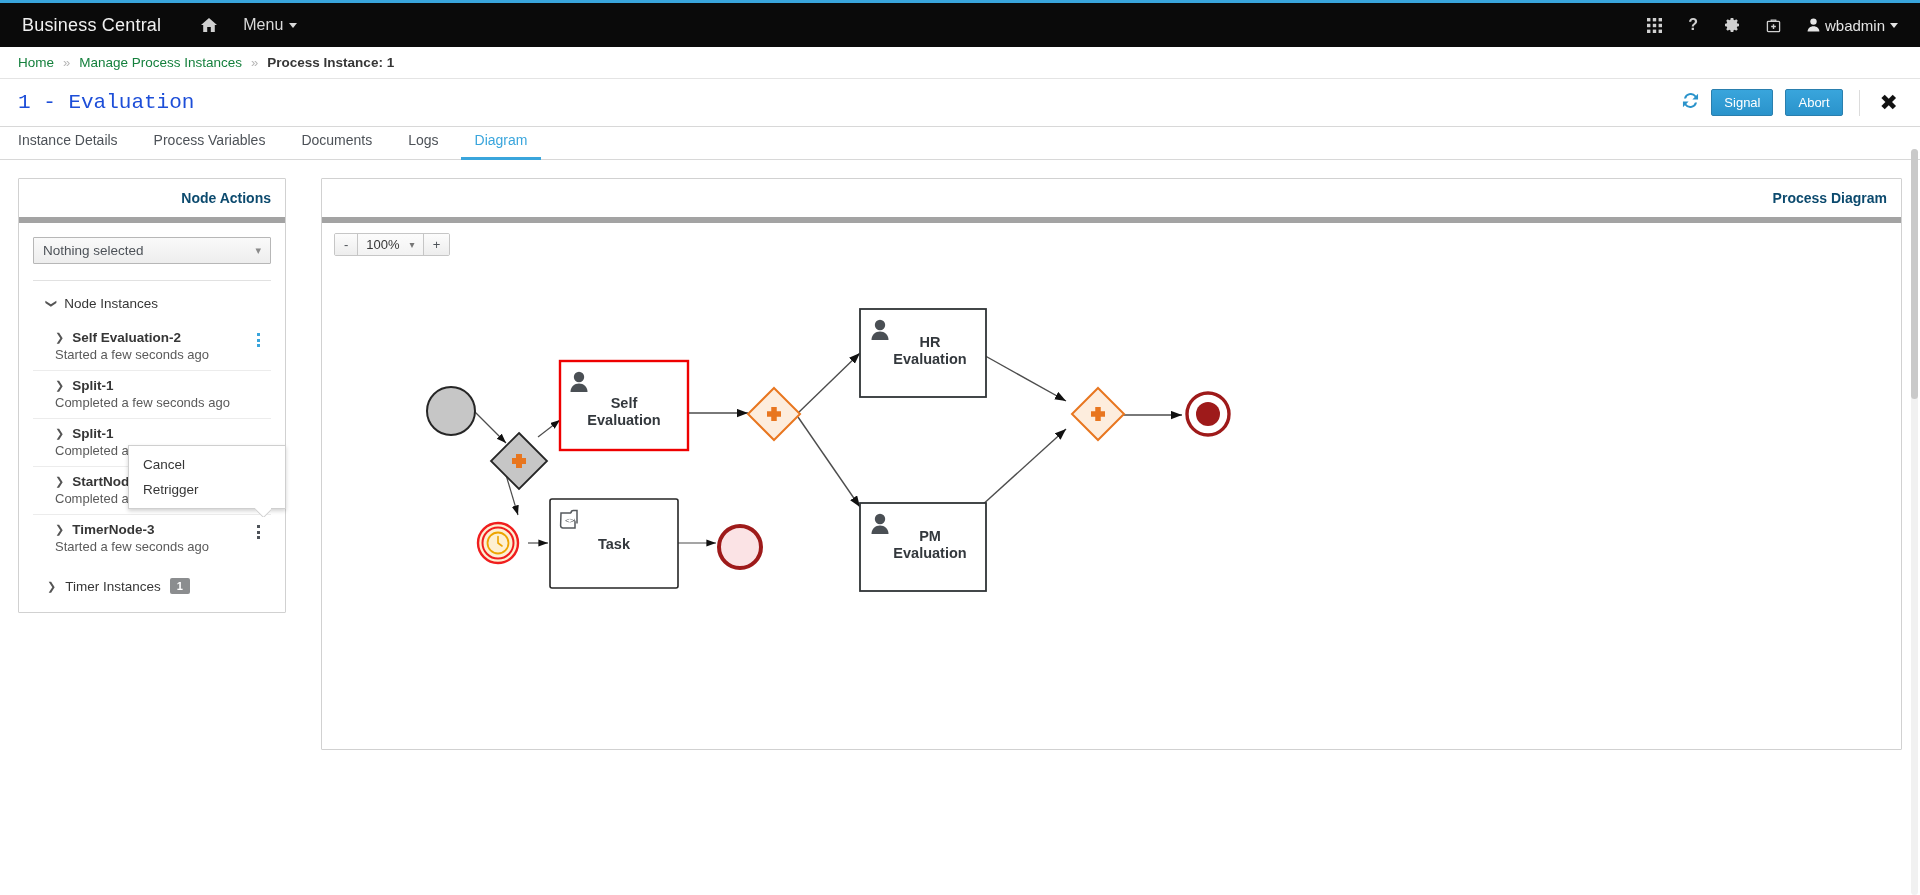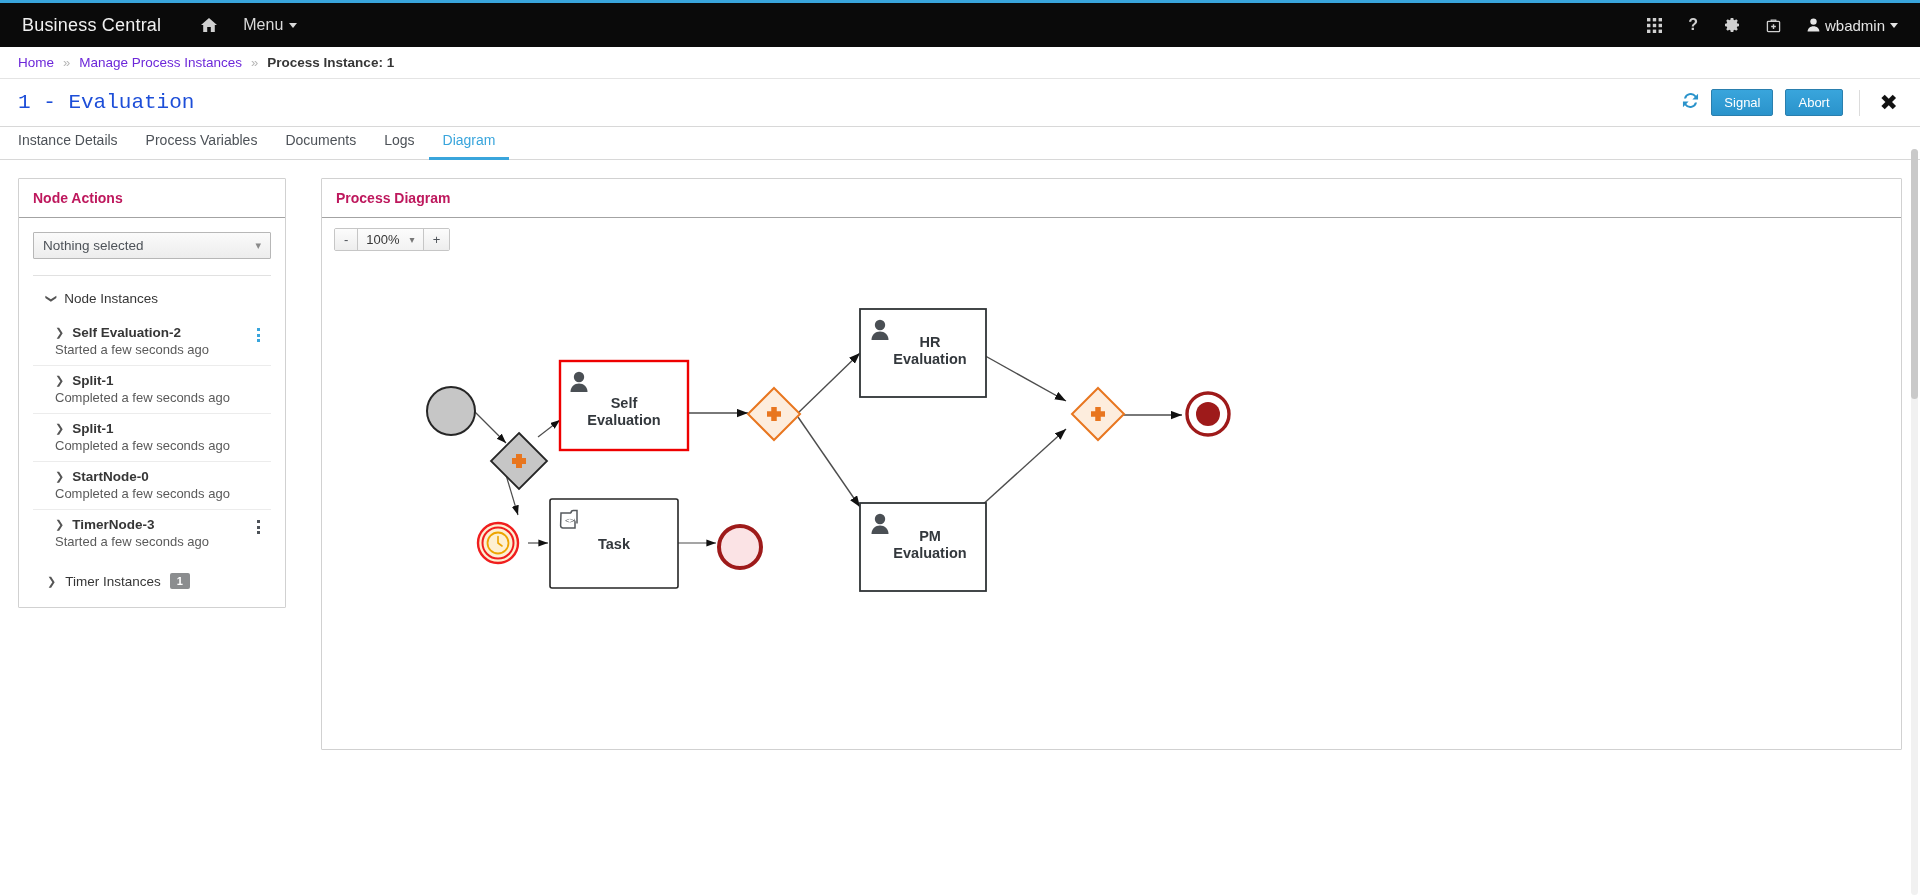--- a/index.html
+++ b/index.html
@@ -24,21 +24,21 @@
   #topbar .nav-right { margin-left: auto; display: flex; align-items: center; gap: 26px; }
   #user-menu { display: flex; align-items: center; gap: 5px; font-size: 15px; color: #e4e4e4; }
   .caret-d { width: 0; height: 0; border-left: 4px solid transparent; border-right: 4px solid transparent; border-top: 5px solid currentColor; display:inline-block; }
 
   
   #breadcrumb {
     height: 32px; display: flex; align-items: center; gap: 9px;
     padding: 0 18px; font-size: 13.5px; background: #fff;
     border-bottom: 1px solid #e4e4e4;
   }
-  #breadcrumb a { color: #6d28d9; text-decoration: none; }
+  #breadcrumb a { color: #15803d; text-decoration: none; }
   #breadcrumb .sep { color: #b5b5b5; font-size: 13px; }
   #breadcrumb .current { font-weight: bold; color: #363636; }
 
   
   #page-header {
     height: 48px; display: flex; align-items: center;
     padding: 0 18px; border-bottom: 1px solid #d8d8d8; background: #fff;
   }
   #page-title { font-size: 21px; color: #1d4ed8; font-weight: normal; font-family: Liberation Mono, monospace; }
   #header-actions { margin-left: auto; display: flex; align-items: center; gap: 12px; }
@@ -47,38 +47,38 @@
     border: 1px solid #2a7fae; color: #fff; font-size: 13px;
     padding: 5px 12px; border-radius: 2px; cursor: pointer;
     font-family: "Liberation Sans", sans-serif;
   }
   #refresh-icon { color: #2a93cb; font-size: 17px; cursor: pointer; }
   .vdiv { width: 1px; height: 26px; background: #dcdcdc; margin: 0 4px; }
   #close-x { font-size: 22px; color: #111; cursor: pointer; line-height: 1; padding: 0 4px; }
 
   
   #tabs {
-    display: flex; align-items: flex-end; gap: 0;
+    display: flex; align-items: flex-end; gap: 8px;
     padding: 0 18px; border-bottom: 1px solid #d8d8d8; background: #fff;
     height: 33px; position: relative;
   }
   .tab {
     font-size: 14px; color: #4d5258; padding: 0 14px 9px 14px; cursor: pointer;
     border-bottom: 3px solid transparent; margin-bottom: -1px;
   }
   .tab:first-child { padding-left: 0; }
   .tab.active { color: #39a5dc; border-bottom-color: #39a5dc; }
 
   
   #content { display: flex; gap: 0; padding: 18px; align-items: flex-start; position: relative; }
 
   .panel { background: #fff; border: 1px solid #d1d1d1; border-radius: 1px; }
   .panel-head {
-    padding: 11px 14px; font-size: 14px; font-weight: bold; color: #be185d;
-    border-bottom: 1px solid #a3a3a3; background: #fff;
+    padding: 11px 14px; font-size: 14px; font-weight: bold; color: #0c4a6e;
+    border-bottom: 6px solid #a3a3a3; background: #fff; text-align: right;
   }
 
   
   #node-actions-panel { width: 268px; flex: 0 0 268px; }
   #node-actions-body { padding: 14px 14px 18px 14px; }
   #node-select {
     width: 100%; height: 27px; border: 1px solid #b7b7b7; border-radius: 1px;
     background: linear-gradient(to bottom,#fafafa,#ededed);
     display: flex; align-items: center; padding: 0 9px;
     font-size: 13.5px; color: #4d5258; cursor: pointer; position: relative;
@@ -428,18 +428,23 @@
         </g>
 
         <g>
           <circle cx="860" cy="189" r="21" fill="#fff" stroke="#9e1a1a" stroke-width="3.4"></circle>
           <circle cx="860" cy="189" r="12" fill="#9e1a1a"></circle>
         </g>
       </svg>
     </div>
   </div>
 
+  <div id="node-action-popover">
+    <div class="pop-item">Cancel</div>
+    <div class="pop-item">Retrigger</div>
+    <span class="pop-arrow"></span>
+  </div>
 
 </div>
 
 <div id="page-scrollbar">
   <div class="thumb"></div>
 </div>
 
 </body></html>

